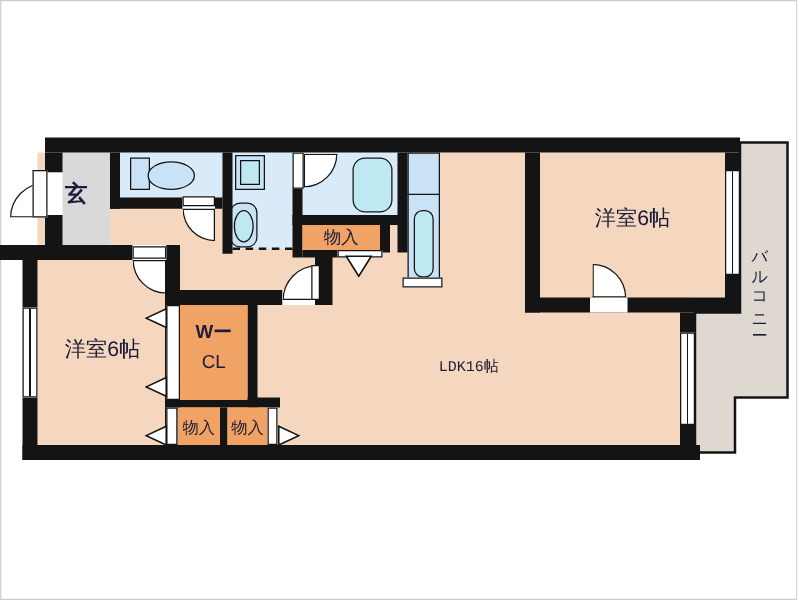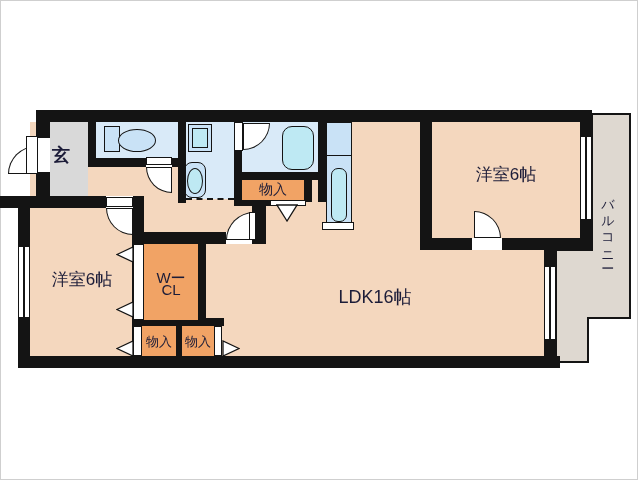--- a/index.html
+++ b/index.html
@@ -134,21 +134,21 @@
     </svg>
   <svg class="tri" style="left:276px;top:204px;" width="22" height="18">
       <polygon points="11,17 1,1 21,1" fill="#fff" stroke="#141414" stroke-width="1.3"></polygon>
     </svg>
 
   <div class="dash" style="left:186px;top:198px;width:48px;"></div>
 
   <div class="lbl" style="left:52px;top:146px;font-size:18px;font-weight:bold;">玄</div>
   <div class="lbl c" style="left:42px;top:271px;width:80px;font-size:17px;">洋室6帖</div>
   <div class="lbl c" style="left:466px;top:166px;width:80px;font-size:17px;">洋室6帖</div>
-  <div class="lbl c" style="left:146px;top:270px;width:50px;font-size:15px;">Wー</div>
+  <div class="lbl c" style="left:146px;top:258px;width:50px;font-size:15px;font-weight:bold;">Wー</div>
   <div class="lbl c" style="left:146px;top:282px;width:50px;font-size:15px;">CL</div>
-  <div class="lbl c" style="left:320px;top:288px;width:110px;font-size:18px;">LDK16帖</div>
+  <div class="lbl c" style="left:320px;top:288px;width:110px;font-size:12px;font-family:Liberation Mono, monospace;">LDK16帖</div>
   <div class="lbl c" style="left:242px;top:182px;width:62px;font-size:14px;">物入</div>
   <div class="lbl c" style="left:142px;top:335px;width:34px;font-size:13px;">物入</div>
   <div class="lbl c" style="left:182px;top:335px;width:32px;font-size:13px;">物入</div>
   <div class="lbl vtext" style="left:600px;top:190px;height:110px;font-size:13px;">バルコニー</div>
 
 </div>
 
 </body></html>

